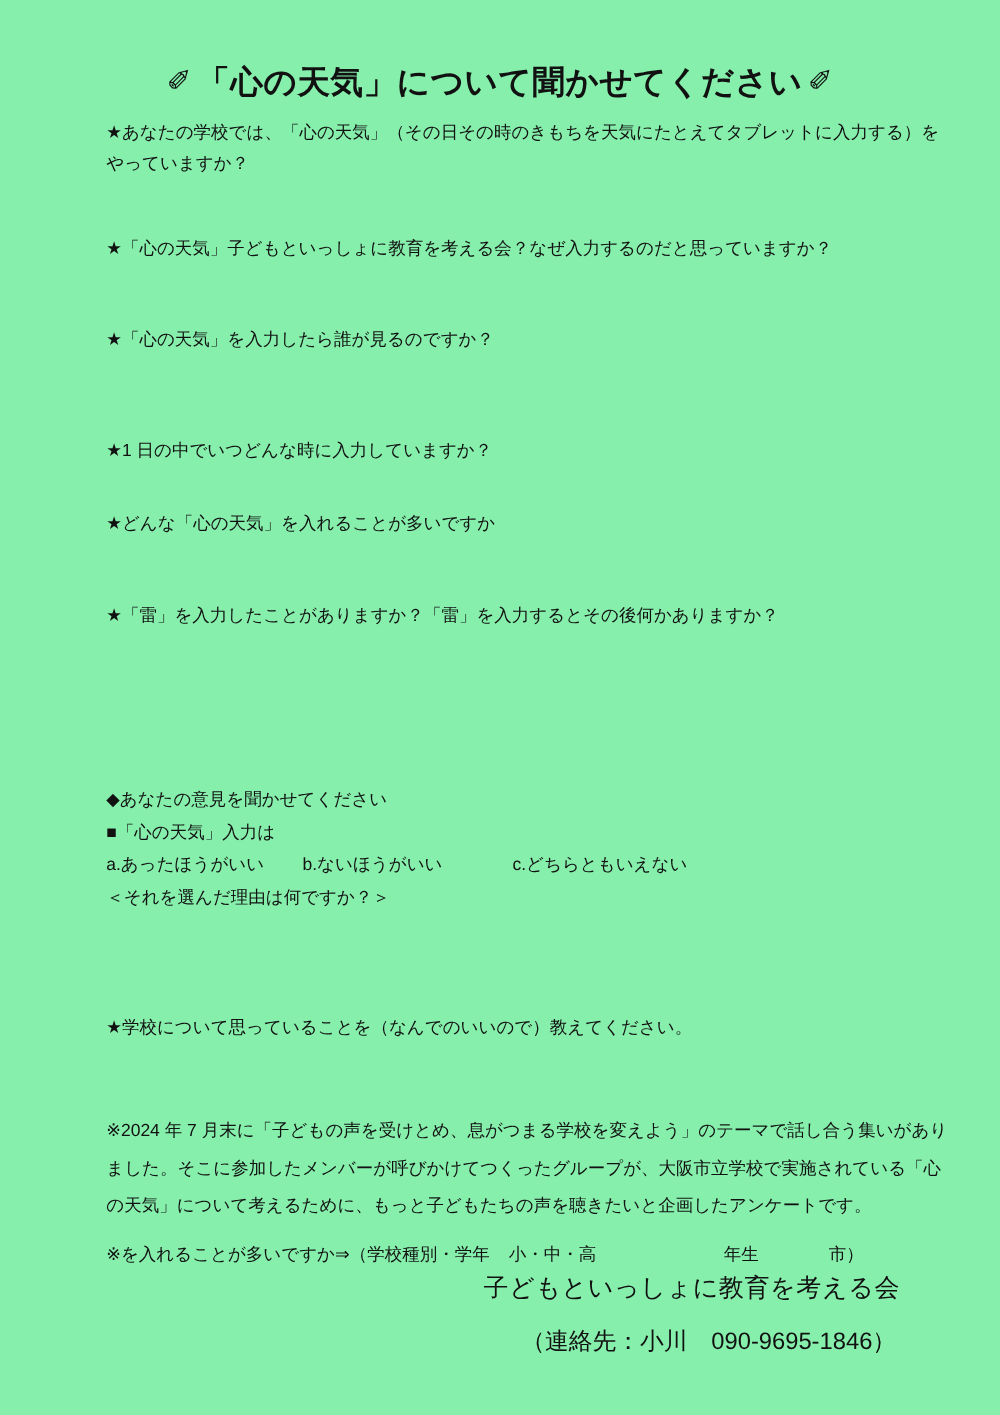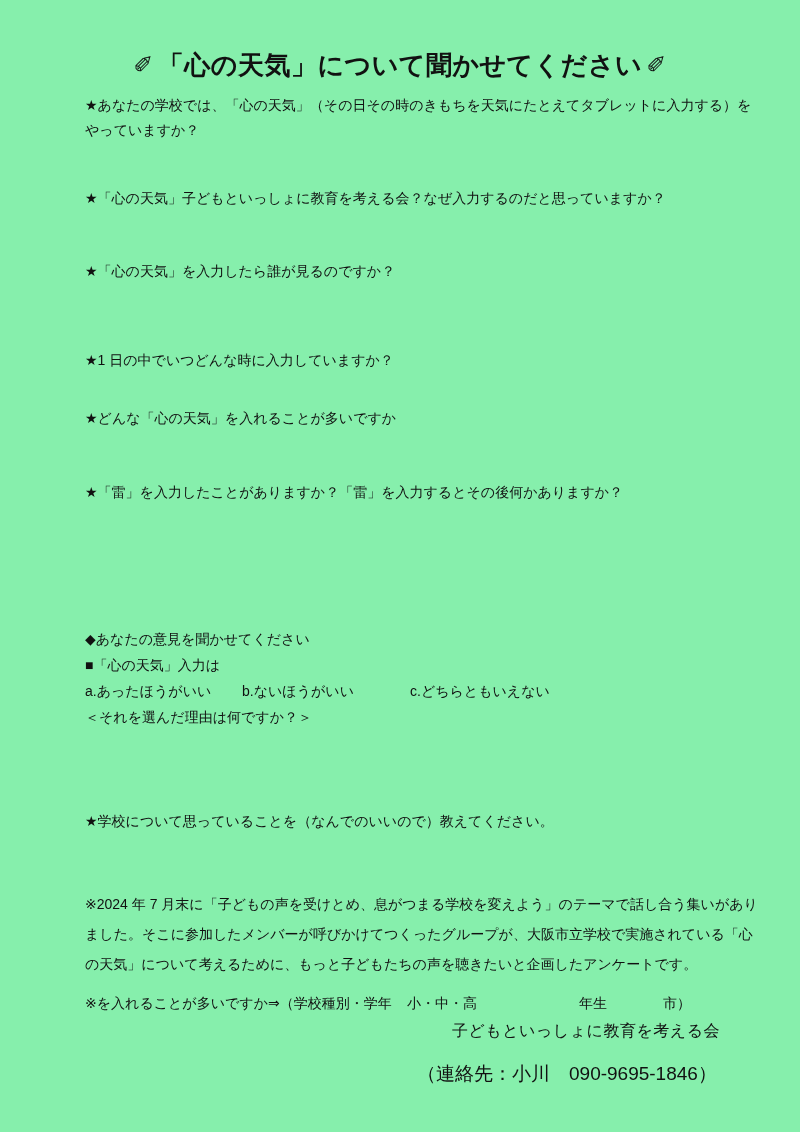--- a/index.html
+++ b/index.html
@@ -54,21 +54,21 @@
   .seg { display: inline-block; vertical-align: top; }
   .seg-prompt { width: 322px; }
   .seg-types  { width: 116px; }
   .seg-grade  { width: 140px; text-align: center; }
   .org {
     top: 1016px;
     left: 85px;
     right: 80px;
     width: auto;
     text-align: right;
-    font-size: 16px;
+    font-size: 20px;
     line-height: 30px;
     letter-spacing: 0.5px;
   }
   .contact {
     top: 1062px;
     left: 417px;
     width: 330px;
     font-size: 19px;
     line-height: 24px;
   }

